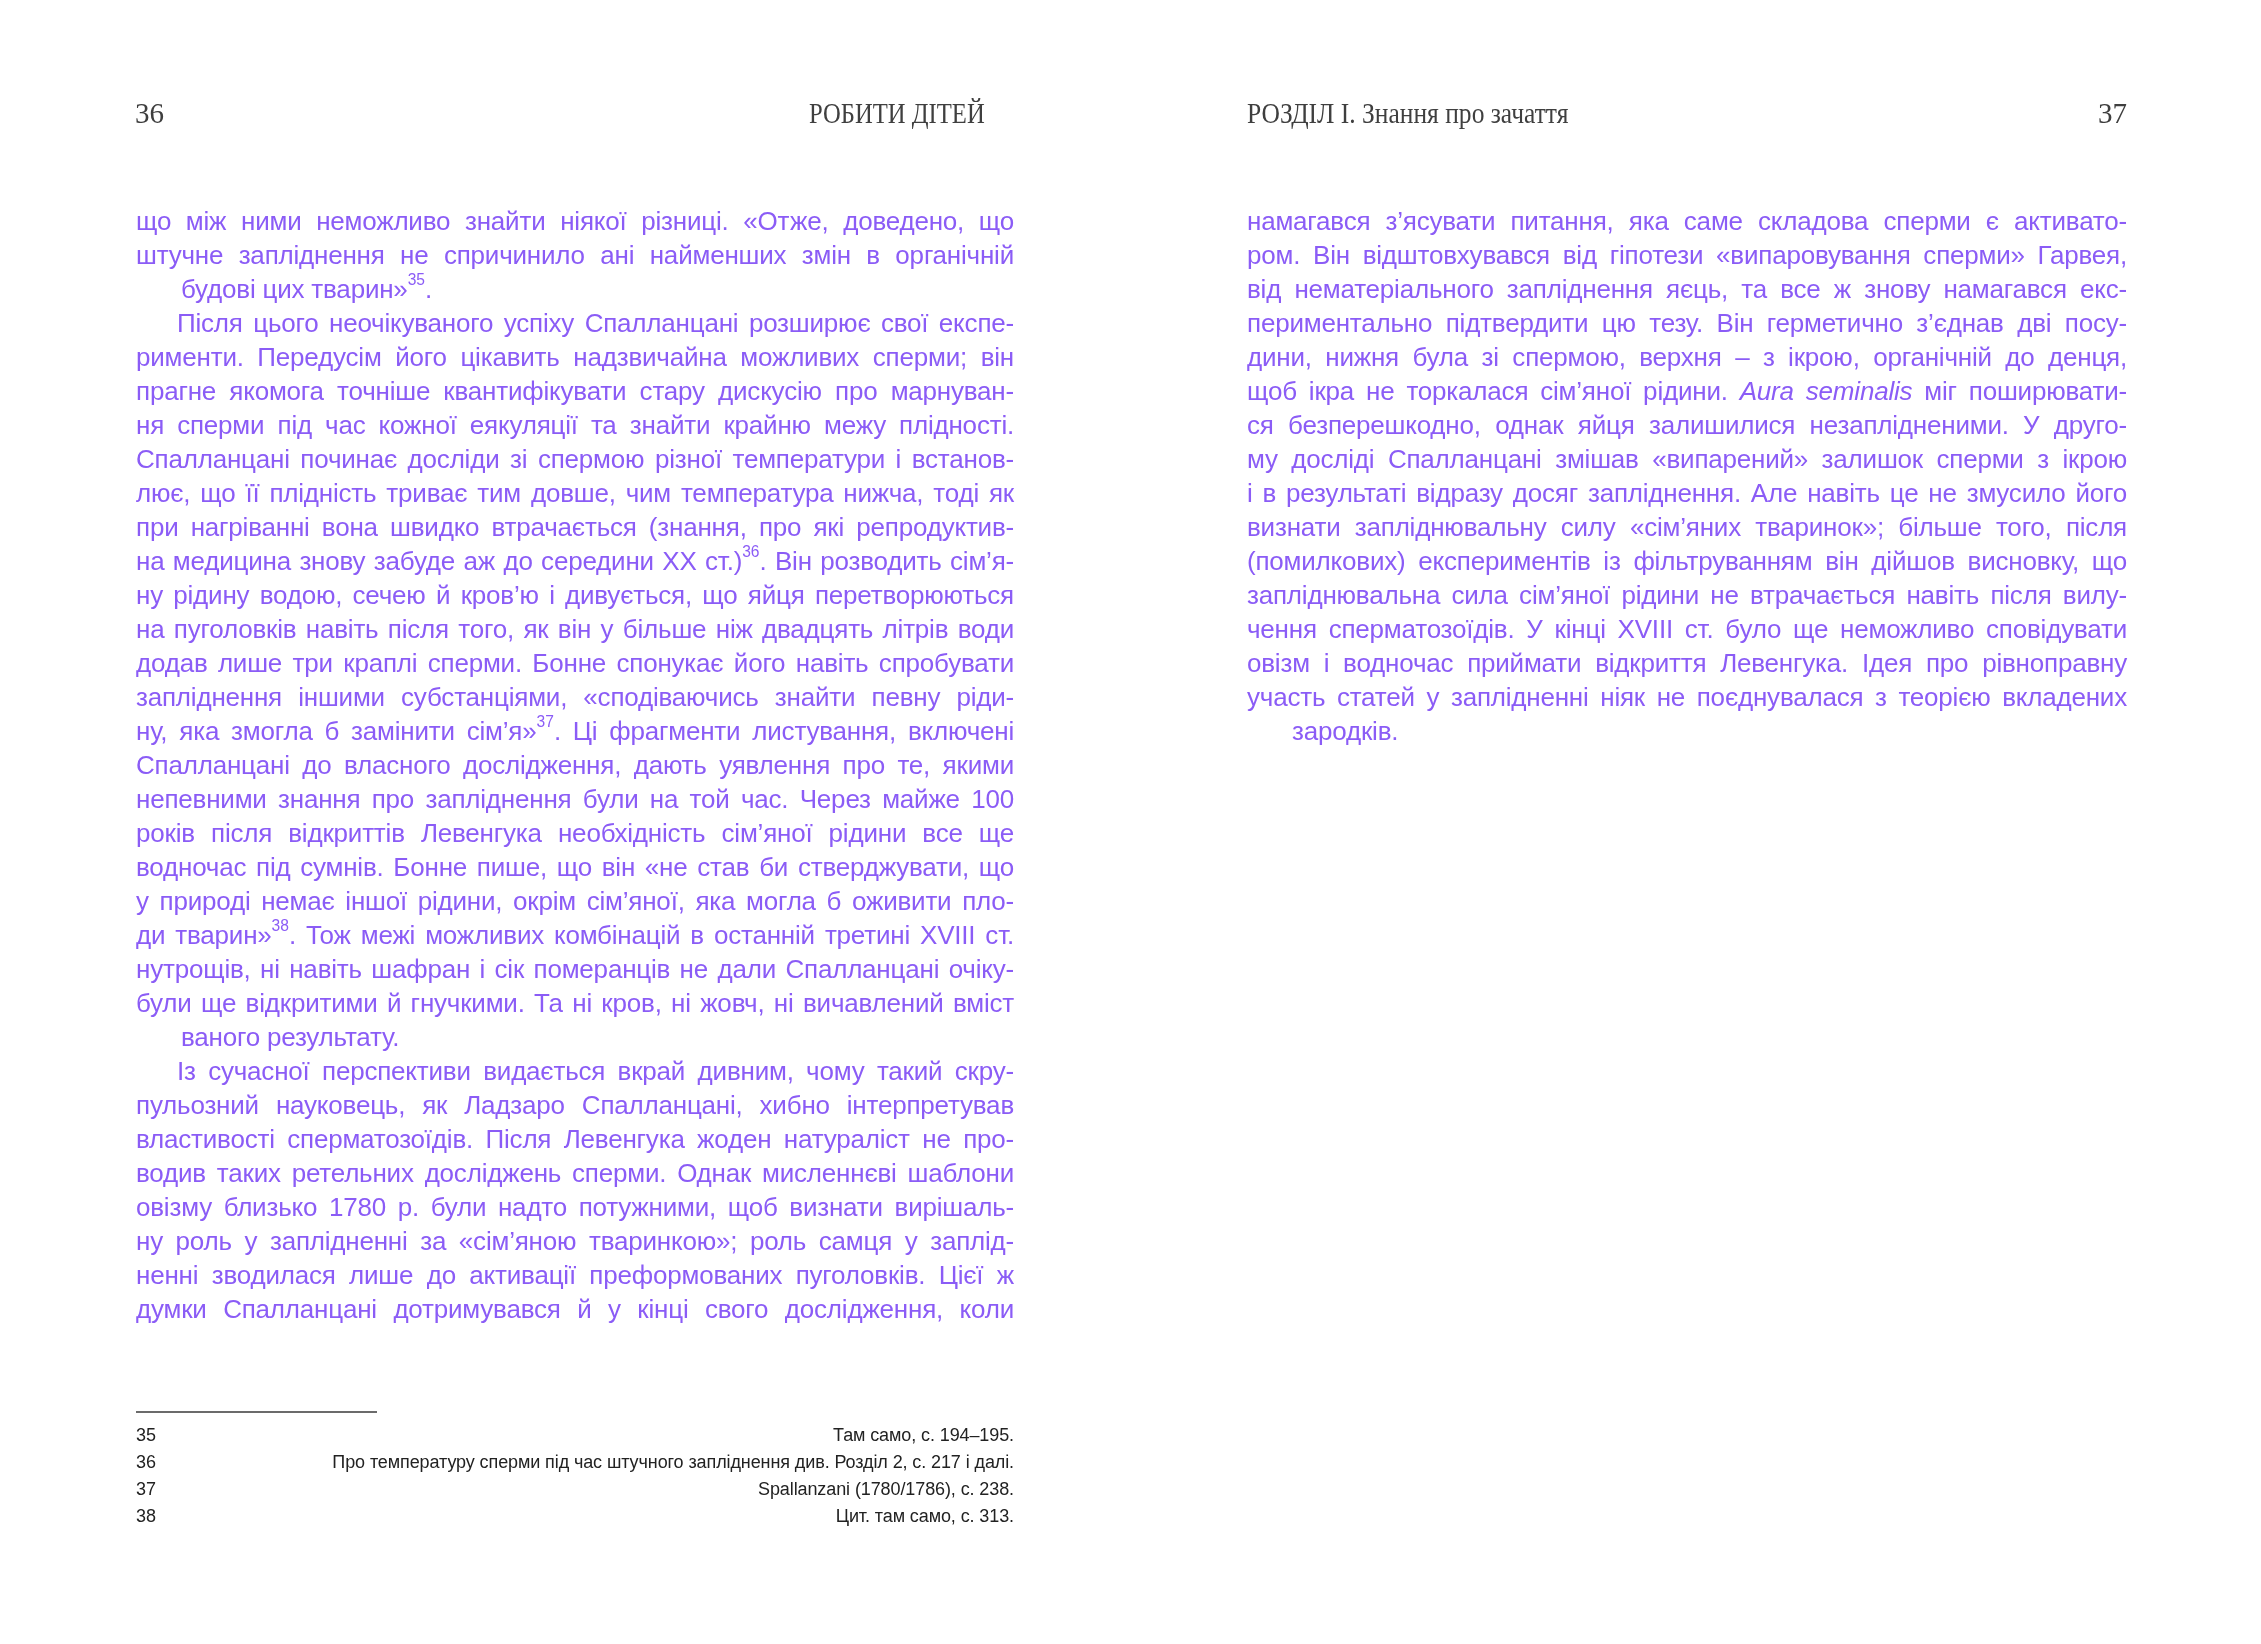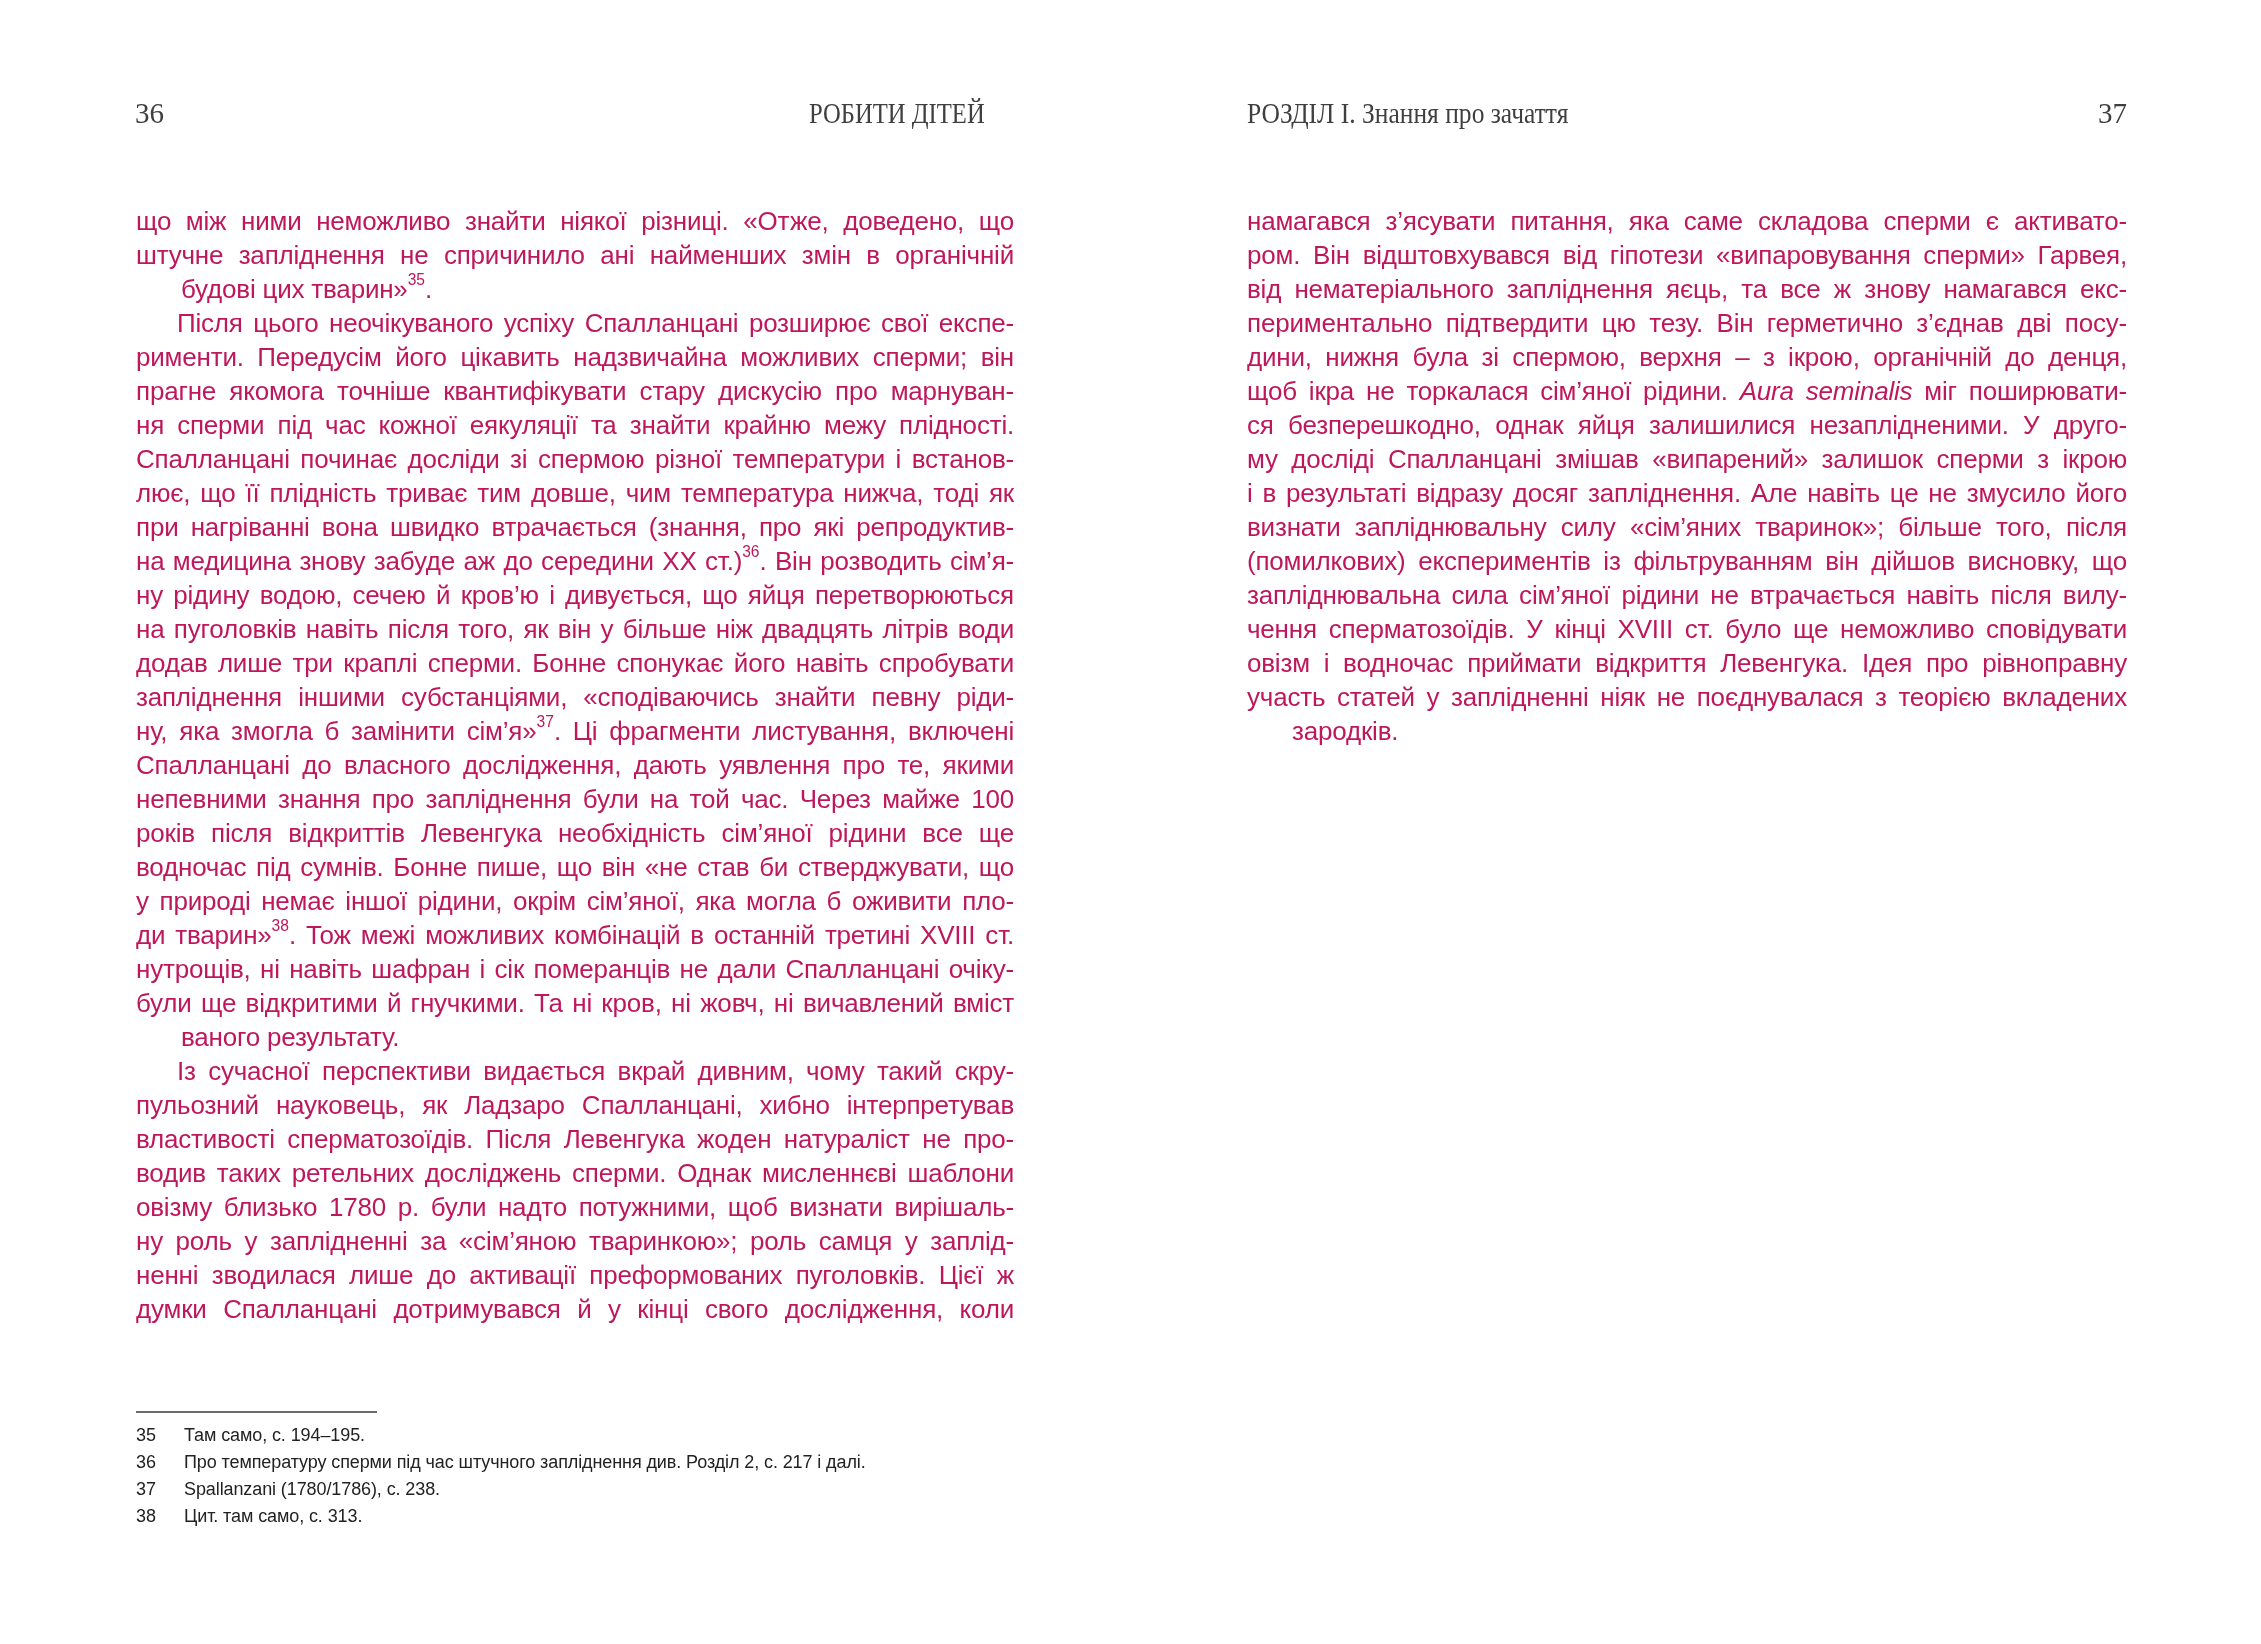--- a/index.html
+++ b/index.html
@@ -48,21 +48,21 @@
     top: 204px;
   }
   .body-col.left-col  { left: 136px;  width: 878px; }
   .body-col.right-col { left: 1247px; width: 880px; }
 
   .para { margin: 0; }
   .line {
     font-size: 26px;
     line-height: 34px;
     letter-spacing: -0.2px;
-    color: #be185d;
+    color: #8b5cf6;
     text-align: justify;
     text-align-last: justify;
     white-space: normal;
   }
   .line.last-line { text-align-last: left; margin-left: 45px; }
   .para.indented .line:first-child { text-indent: 41px; }
 
   .line sup {
     font-size: 60%;
     line-height: 0;
@@ -87,21 +87,21 @@
     width: 878px;
   }
   .footnote {
     display: flex;
     font-size: 18px;
     line-height: 27px;
     letter-spacing: -0.1px;
     color: #222222;
   }
   .footnote .fn-num  { flex: 0 0 48px; }
-  .footnote .fn-text { flex: 1 1 auto; }
+  .footnote .fn-text { flex: 1 1 auto; text-align: right; }
 </style>
 </head>
 <body>
 
 <div class="spread">
 
   <div class="folio left-folio">36</div>
 
   <div class="running-head left-head">РОБИТИ ДІТЕЙ</div>
 

